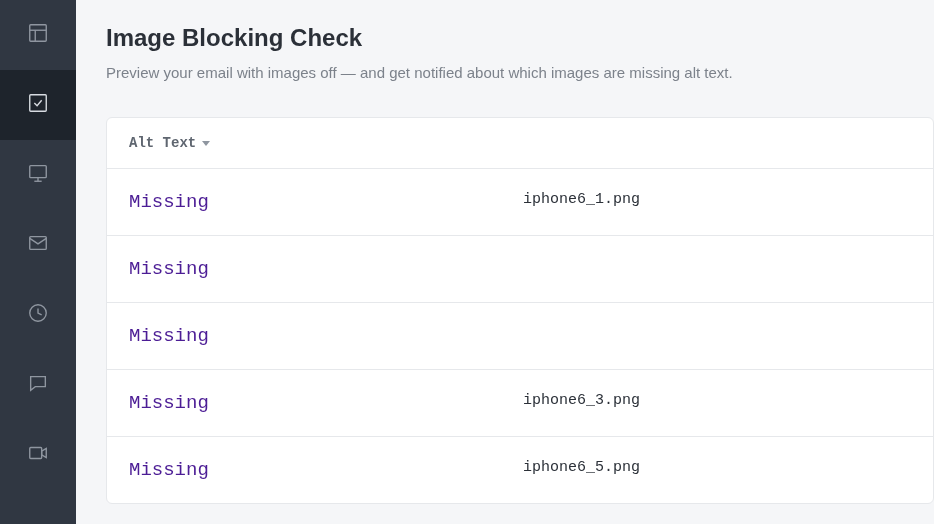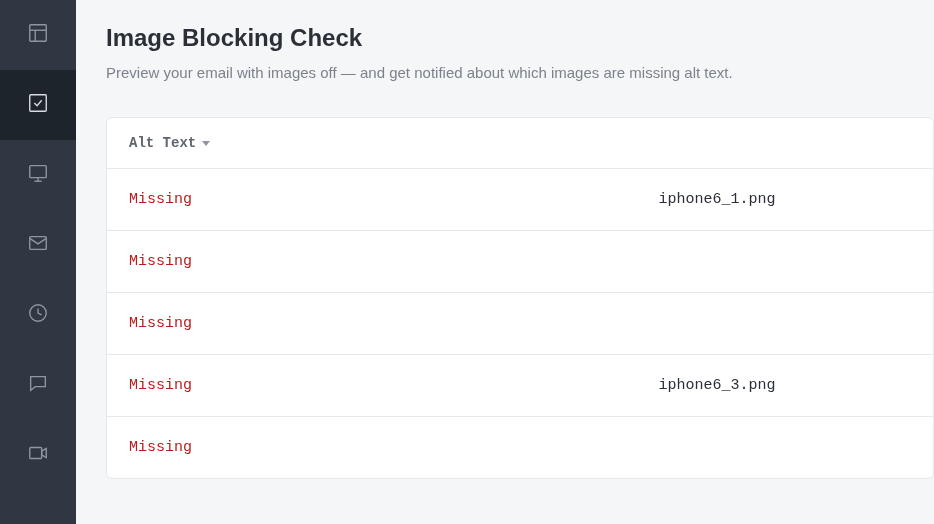--- a/index.html
+++ b/index.html
@@ -97,28 +97,27 @@
     }
     .tbody-row {
       display: flex;
       padding: 22px 22px;
       border-bottom: 1px solid #e6e8eb;
     }
     .tbody-row:last-child {
       border-bottom: none;
     }
     .td-alt {
-      font-size: 15px;
-      color: #b91c1c;
+      font-size: 19px;
+      color: #4c1d95;
     }
     .td-path {
       font-size: 15px;
       color: #2b3038;
       font-weight: 500;
-      text-align: center;
     }
   </style>
 </head>
 <body>
 
 <nav class="sidebar">
   <div class="sidebar-item">
     <span>
       <svg viewBox="0 0 24 24">
           <rect x="3" y="3" width="18" height="18" rx="1"></rect>
@@ -200,15 +199,16 @@
     </div>
     <div class="tbody-row">
       <div class="col-alt td-alt">Missing</div>
     </div>
     <div class="tbody-row">
       <div class="col-alt td-alt">Missing</div>
       <div class="col-path td-path">iphone6_3.png</div>
     </div>
     <div class="tbody-row">
       <div class="col-alt td-alt">Missing</div>
+      <div class="col-path td-path">iphone6_5.png</div>
     </div>
   </div>
 </main>
 
 </body></html>

